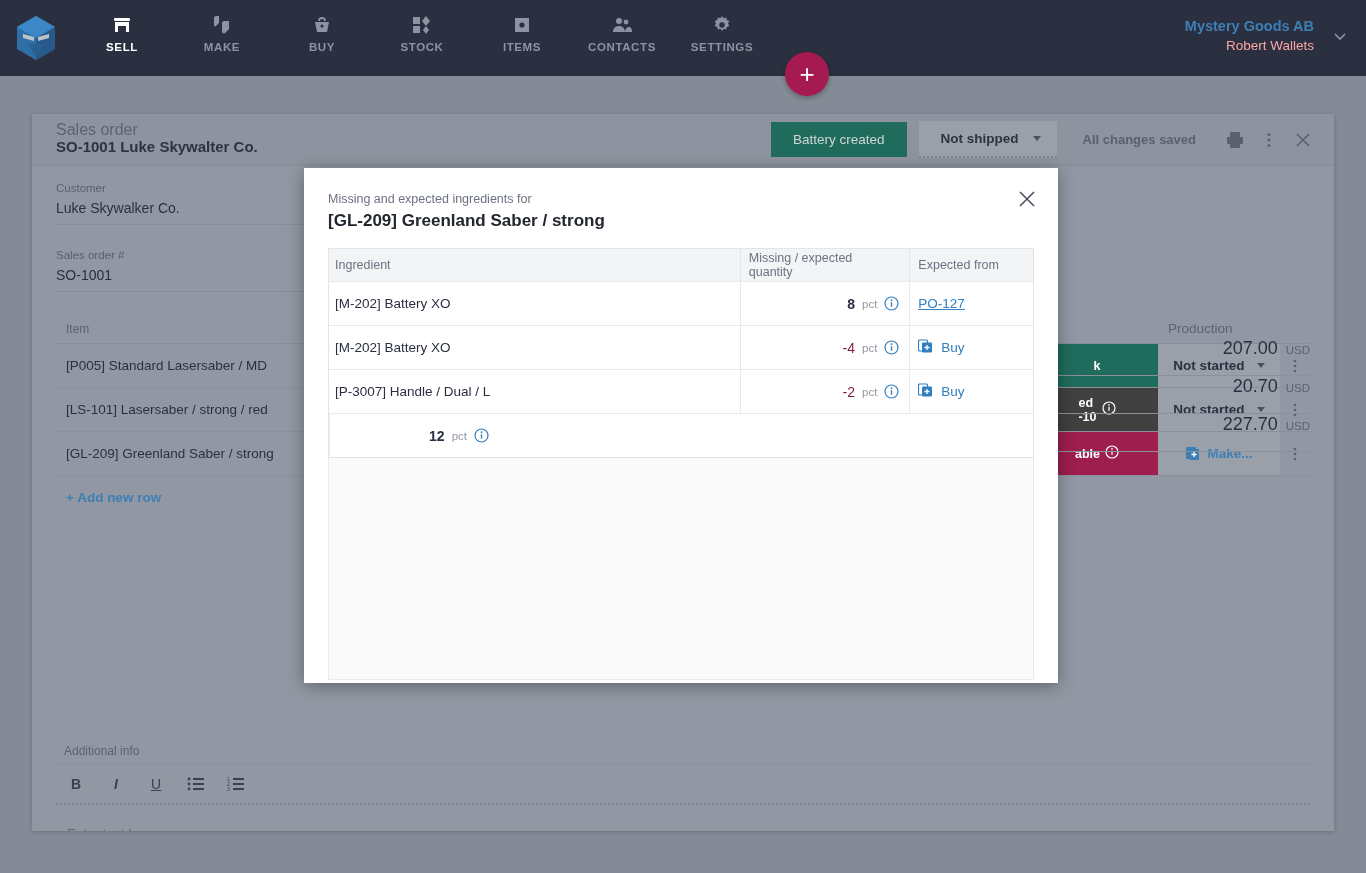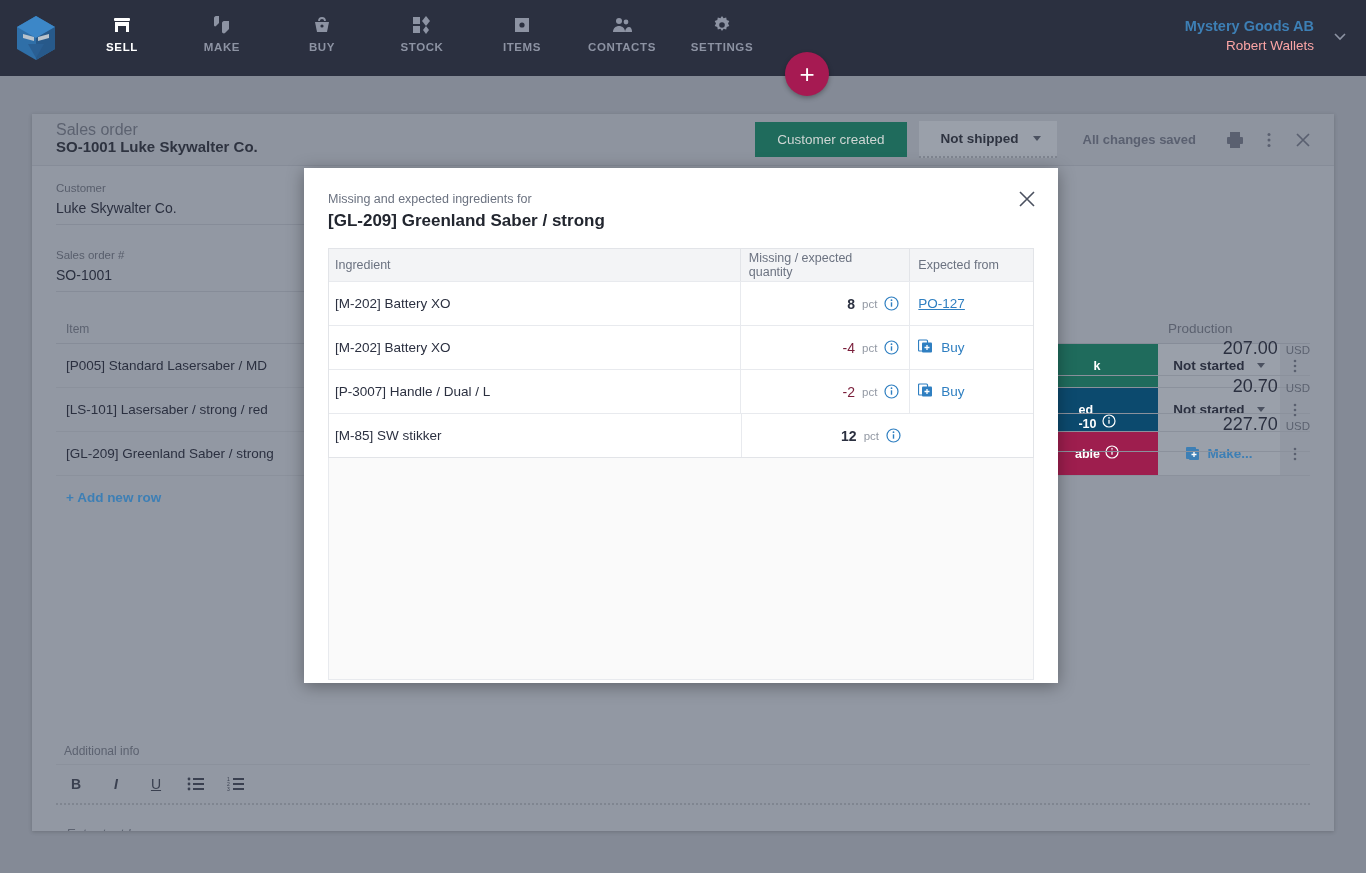--- a/index.html
+++ b/index.html
@@ -102,21 +102,21 @@
   .it-head { display: flex; height: 30px; align-items: center; border-bottom: 1px solid #868c98; }
   .it-th { font-size: 12px; color: #5c6270; }
   .it-row { display: flex; height: 44px; align-items: stretch; border-bottom: 1px solid #8b919c; }
   .it-cell { display: flex; align-items: center; font-size: 13.5px; color: #2b3040; }
   .c-item { width: 560px; padding-left: 10px; }
   .c-mid { width: 420px; }
   .c-status { width: 122px; justify-content: center; gap: 5px; color: #fff; font-size: 12.5px; font-weight: bold; }
   .c-prod { width: 122px; justify-content: center; gap: 12px; font-size: 13.5px; font-weight: bold; color: #2b3040; background: #9aa0aa; }
   .c-kebab { width: 30px; justify-content: center; }
   .st-green { background: #1f6b5c; }
-  .st-amber { background: #0c4a6e; align-items: flex-end; }
+  .st-amber { background: #404040; }
   .st-crimson { background: #9e1e4e; }
   .mk-link { color: #3d7fb5; display: flex; align-items: center; gap: 7px; cursor: pointer; }
   .addrow { color: #3d7fb5; font-size: 13.5px; font-weight: bold; padding: 14px 0 0 10px; cursor: pointer; }
 
   .totals { position: absolute; right: 24px; top: 172px; width: 300px; }
   .tot-row { display: flex; justify-content: flex-end; align-items: baseline; gap: 8px;
              height: 38px; border-bottom: 1px solid #8b919c; }
   .tot-val { font-size: 18px; color: #2b3040; }
   .tot-cur { font-size: 11.5px; color: #5c6270; }
 
@@ -268,21 +268,21 @@
 <div class="page-backdrop"></div>
 
 <div class="doc-card">
 
   <div class="doc-header">
     <div class="doc-title-col">
       <div class="doc-kicker">Sales order</div>
       <div class="doc-title">SO-1001  Luke Skywalter Co.</div>
     </div>
     <div class="doc-header-spacer"></div>
-    <button class="btn-invoice">Customer created</button>
+    <button class="btn-invoice">Battery created</button>
     <button class="btn-shipped">
       <span>Not shipped</span>
       <span class="caret-sm"></span>
     </button>
     <span class="saved-text">All changes saved</span>
     <span class="hdr-icon">
       <svg width="20" height="20" viewBox="0 0 20 20" fill="#5a6070">
         <rect x="5" y="2" width="10" height="5"></rect>
           <rect x="2" y="7" width="16" height="7" rx="1"></rect>
         <rect x="5" y="12" width="10" height="6" fill="#5a6070"></rect>
@@ -300,21 +300,21 @@
           <path d="M4 4 L16 16 M16 4 L4 16" stroke="#5a6070" stroke-width="1.7" fill="none"></path>
         </svg>
     </span>
   </div>
 
   <div class="doc-body">
 
     <div class="field-row">
       <div class="field" style="width:470px">
         <div class="field-label">Customer</div>
-        <div class="field-value">Luke Skywalter Co.</div>
+        <div class="field-value">Luke Skywalker Co.</div>
       </div>
       <div class="field" style="width:470px">
         <div class="field-label">d date</div>
         <div class="field-value">08-10</div>
       </div>
     </div>
 
     <div class="field-row">
       <div class="field" style="width:470px">
         <div class="field-label">Sales order #</div>
@@ -544,21 +544,20 @@
                 <rect x="4" y="3.5" width="10" height="10" rx="1" fill="#2f7fc1"></rect>
                 <path d="M9 6 v5 M6.5 8.5 h5" stroke="#fff" stroke-width="1.3"></path>
               </svg>
           </span>
           <span>Buy</span>
         </span>
       </div>
     </div>
 
     <div class="m-tr">
-      <div class="m-td col-ing">[M-85] SW stikker</div>
       <div class="col-qty">
         <span class="qty-num">12</span>
         <span class="qty-unit">pct</span>
         <span class="info-ico">
           <svg width="15" height="15" viewBox="0 0 15 15">
               <circle cx="7.5" cy="7.5" r="6.5" fill="none" stroke="#2f7fc1" stroke-width="1.2"></circle>
               <path d="M7.5 6.3 v4.4" stroke="#2f7fc1" stroke-width="1.4"></path>
               <circle cx="7.5" cy="4.2" r=".9" fill="#2f7fc1"></circle>
             </svg>
         </span>

